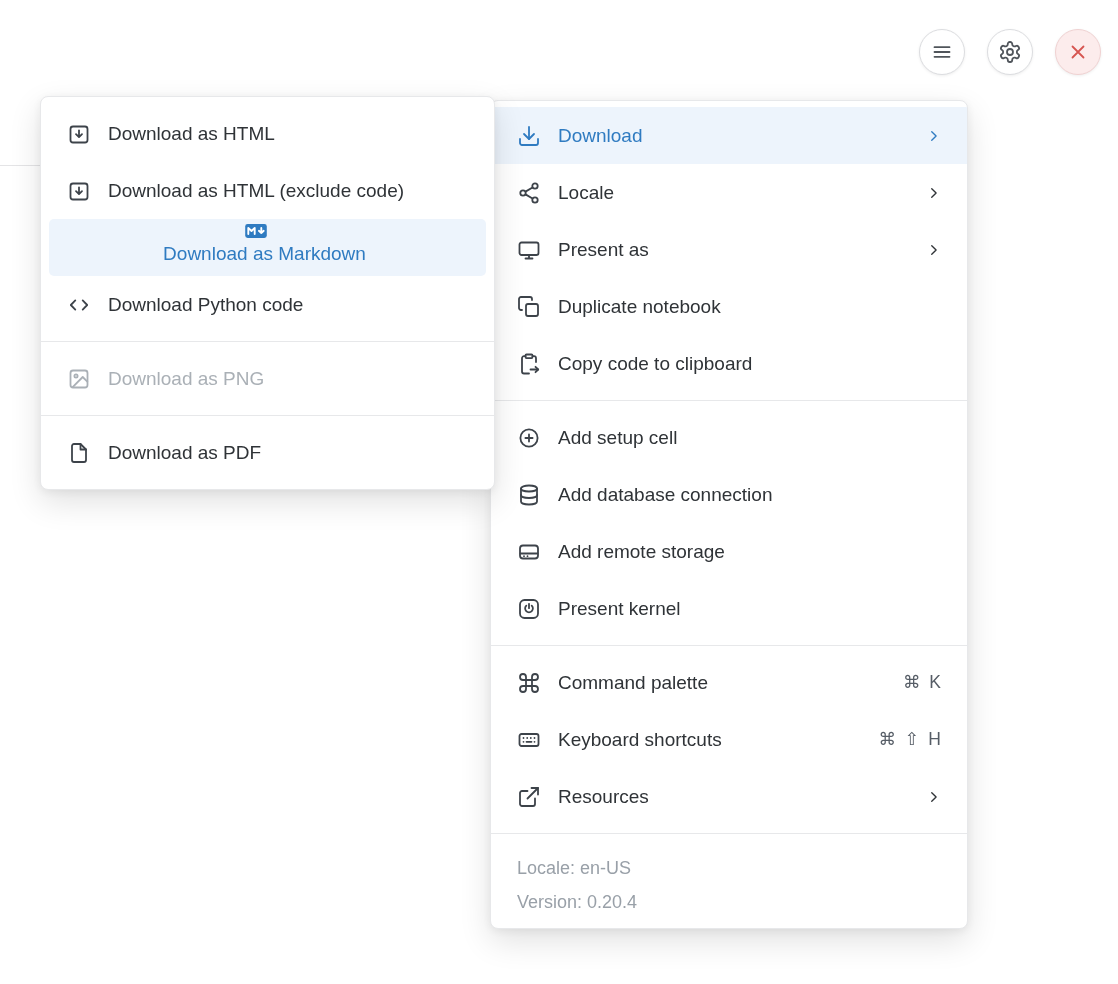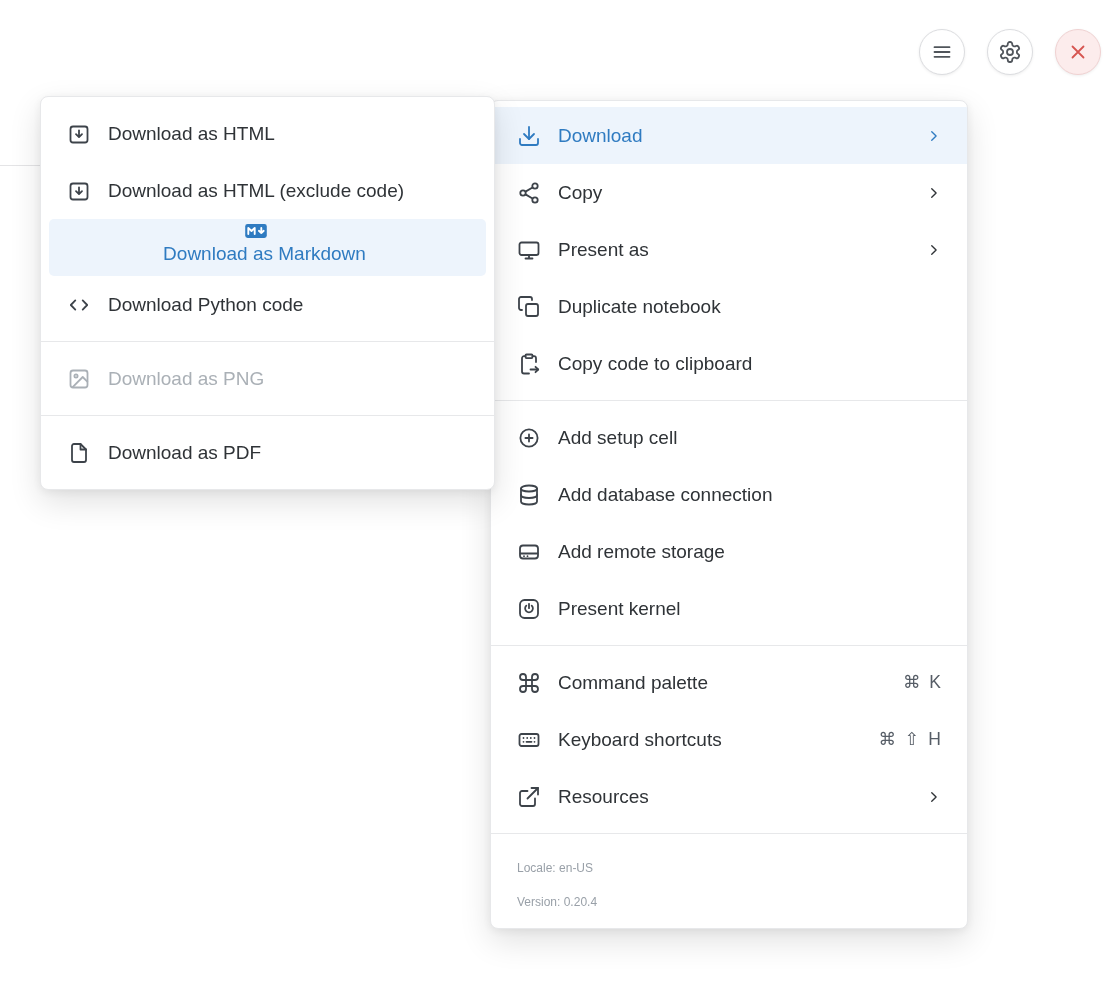--- a/index.html
+++ b/index.html
@@ -51,21 +51,21 @@
 
   .submenu .menu-item.active{
     margin:0 8px;padding-left:18px;border-radius:5px;flex-direction:column;
   }
 
   .menu-item.disabled{color:var(--disabled,#aab0b6);cursor:default;}
   .menu-item.disabled .mi-icon{color:var(--disabled,#aab0b6);}
 
   .separator{height:1px;background:var(--border,#e7e8ea);margin:8px 0;}
 
-  .menu-footer{padding:9px 26px 9px;color:var(--muted,#99a0a8);font-size:12px;}
+  .menu-footer{padding:9px 26px 9px;color:var(--muted,#99a0a8);font-size:18px;}
   .footer-line{line-height:34px;white-space:nowrap;}
 </style>
 </head>
 <body style="--accent: #2f7bc1; --accent-bg: #edf4fc; --text: #2f3337; --icon: #3d434a; --muted: #99a0a8; --disabled: #aab0b6; --border: #e7e8ea; --button-border: #dcdde0; --close-red: #d65550; --close-bg: #fcecec;">
 
 <div class="underlay-line"></div>
 
 <div>
   <button class="tb" id="btn-menu">
       <span class="tb-ic">
@@ -110,21 +110,21 @@
       </div>
       <div class="menu-item">
         <span class="mi-icon">
           <svg viewBox="0 0 24 24" fill="none" stroke="currentColor" stroke-width="1.8" stroke-linecap="round" stroke-linejoin="round">
             <circle cx="18" cy="5" r="2.7"></circle>
             <circle cx="6" cy="12" r="2.7"></circle>
             <circle cx="18" cy="19" r="2.7"></circle>
             <path d="M8.5 13.4l7 4.1M15.5 6.5l-7 4.1"></path>
           </svg>
         </span>
-        <span class="mi-label">Copy</span>
+        <span class="mi-label">Locale</span>
         <span class="mi-chev">
           <svg viewBox="0 0 24 24" fill="none" stroke="currentColor" stroke-width="1.8" stroke-linecap="round" stroke-linejoin="round">
             <path d="M9 6.2l5.8 5.8L9 17.8"></path>
           </svg>
         </span>
       </div>
       <div class="menu-item">
         <span class="mi-icon">
           <svg viewBox="0 0 24 24" fill="none" stroke="currentColor" stroke-width="1.8" stroke-linecap="round" stroke-linejoin="round">
             <rect x="2.5" y="4.5" width="19" height="12.5" rx="2"></rect>

